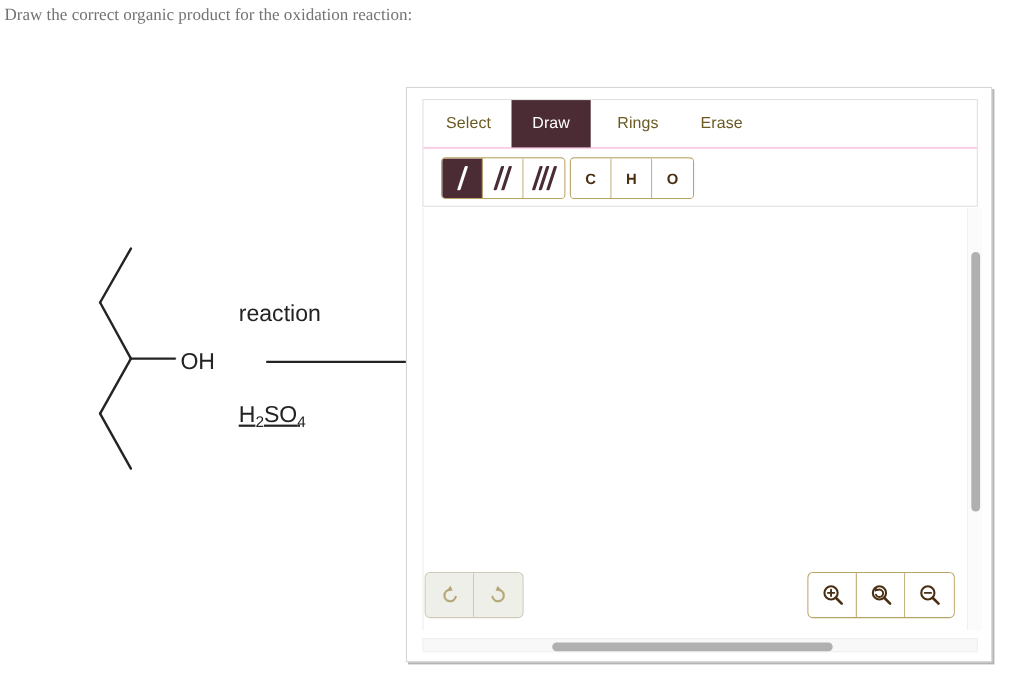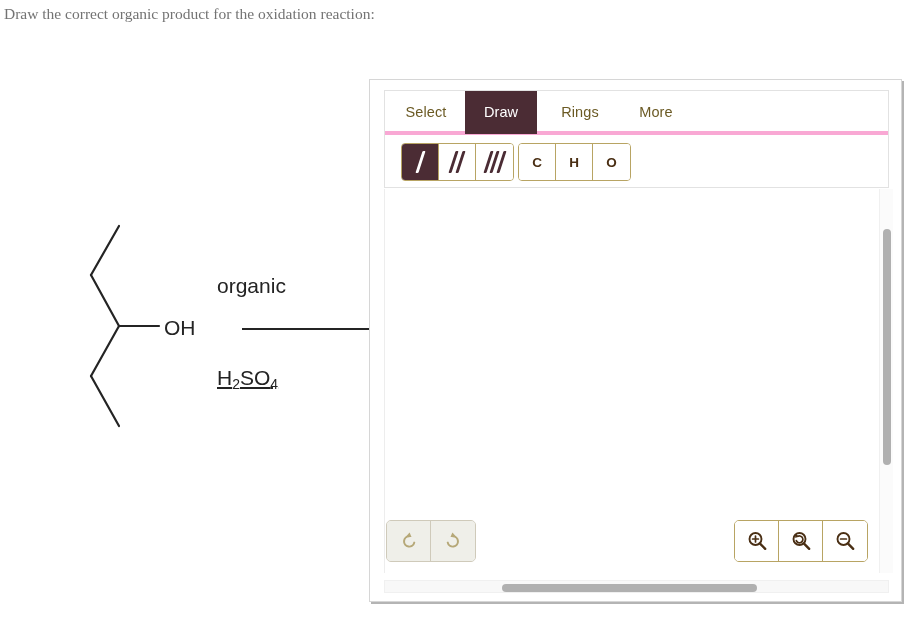--- a/index.html
+++ b/index.html
@@ -86,21 +86,21 @@
     width: 505px;
     height: 98px;
     border: 1px solid #e2e2e2;
     box-sizing: border-box;
     background: #ffffff;
   }
 
   #tab-row {
     position: relative;
     height: 44px;
-    border-bottom: 4px solid #f9a8d4;
+    border-bottom: 1px solid #f9a8d4;
     box-sizing: border-box;
   }
   .tab {
     position: absolute;
     top: 0;
     height: 43px;
     line-height: 43px;
     font-size: 14.5px;
     color: #6b5a24;
     text-align: center;
@@ -305,36 +305,36 @@
     <text x="128" y="131" class="struct-label">OH</text>
 
     <g>
       <line x1="206" y1="125" x2="340" y2="125" stroke="#242424" stroke-width="2.2"></line>
       <polygon points="338,117.5 352,125 338,132.5" fill="#242424"></polygon>
     </g>
   </svg>
 </div>
 
 <div id="reagents-above">
-  <div>organic</div>
+  <div>reaction</div>
 </div>
 
 <div id="reagents-below">
   <span>H</span><sub>2</sub><span>SO</span><sub>4</sub>
 </div>
 
 <div id="drawing-tool">
 
   <div id="toolbar">
 
     <div id="tab-row">
       <div class="tab" id="tab-select">Select</div>
       <div class="tab" id="tab-rings">Rings</div>
       <div class="tab active" id="tab-draw">Draw</div>
-      <div class="tab" id="tab-more">More</div>
+      <div class="tab" id="tab-more">Erase</div>
     </div>
 
     <div id="tool-row">
 
       <div class="btn-group" id="bond-group">
         <div class="tool-btn selected">
           <span class="bond-ico b1">
               <i></i>
             </span>
         </div>

